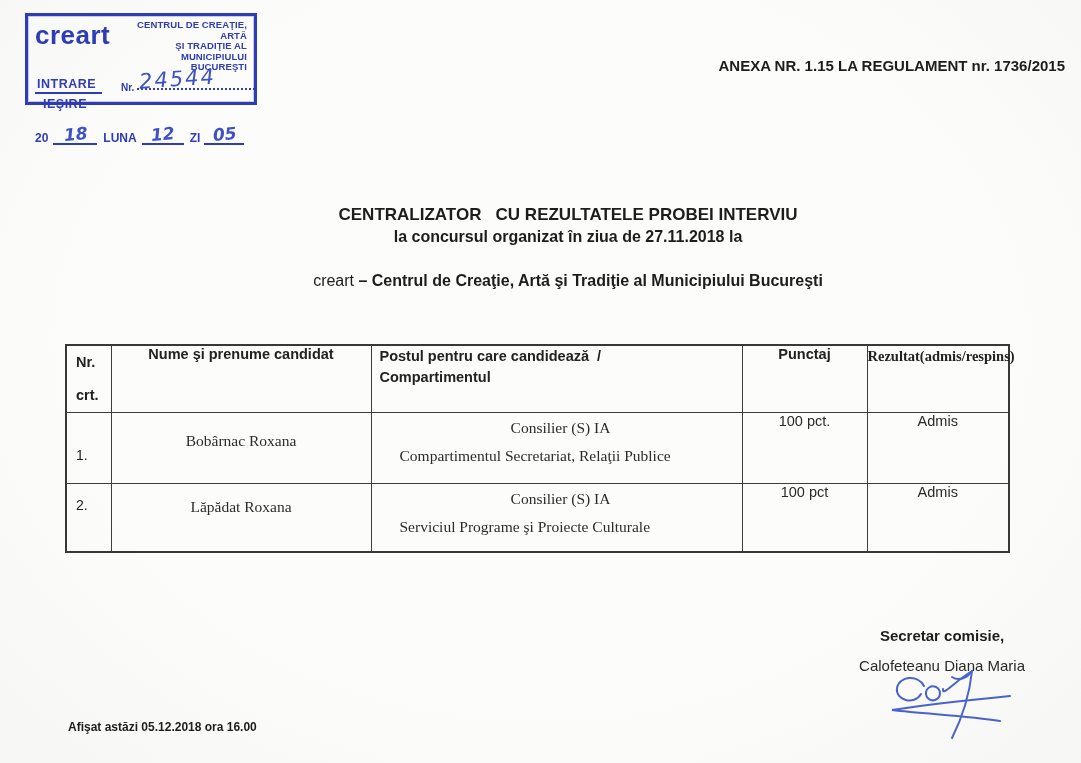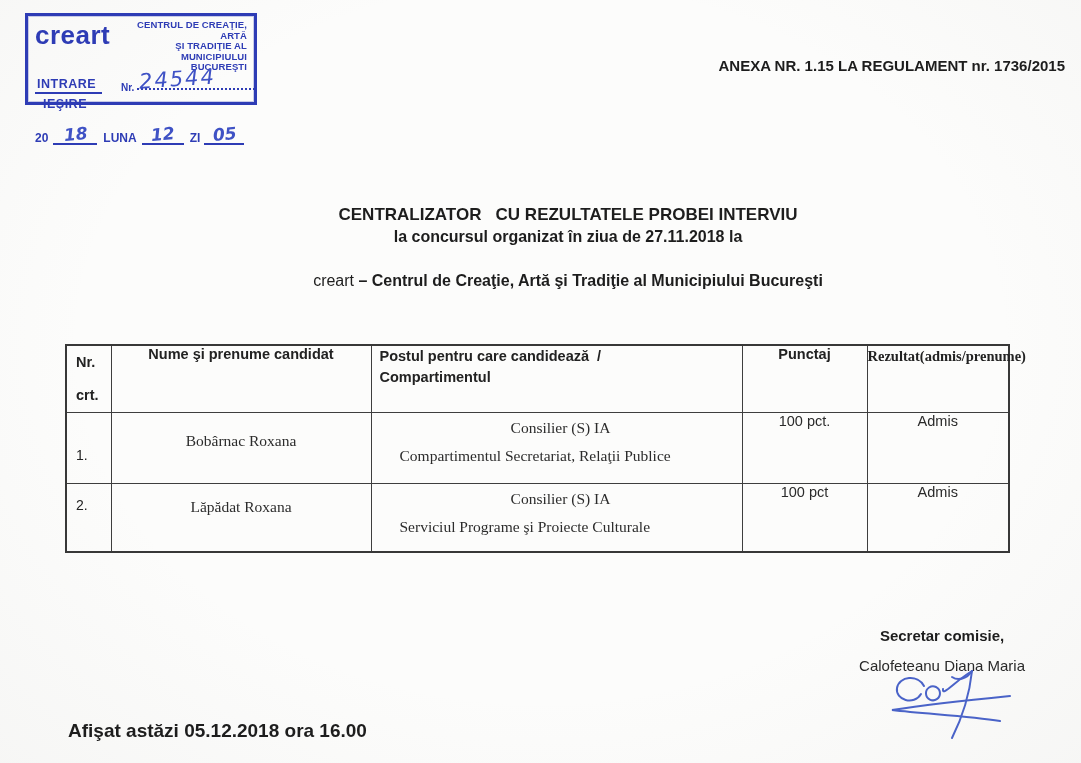--- a/index.html
+++ b/index.html
@@ -110,21 +110,21 @@
 
   
   .sig-block { position:absolute; right:56px; top:627px; text-align:center; }
   .sig-role { font-size:15px; font-weight:700; color:#1d1d1d; }
   .sig-name { font-size:15px; margin-top:13px; color:#2a2a2a; }
   .sig-svg { position:absolute; right:62px; top:664px; }
 
   
   .footer-note {
     position:absolute; left:68px; top:720px;
-    font-size:19px; font-weight:700; color:#1d1d1d;
+    font-size:12px; font-weight:700; color:#1d1d1d;
   }
 </style>
 </head>
 <body>
 
 <div class="page">
 
   <div class="stamp">
     <div class="stamp-top">
       <div class="creart-logo">creart</div>
@@ -181,21 +181,21 @@
       <th class="h-post">
         <div class="hcell">Postul pentru care candidează  /
 Compartimentul</div>
       </th>
       <th class="h-score">
         <div class="hcell">Punctaj</div>
       </th>
       <th class="h-result">
         <div class="hcell">
           <span>Rezultat</span>
-          <span>(admis/prenume)</span>
+          <span>(admis/respins)</span>
         </div>
       </th>
     </tr>
     <tr class="r1">
       <td class="cell-nr">
             <div>1.</div>
           </td>
       <td class="cell-name">
             <div>Bobârnac Roxana</div>
           </td>

